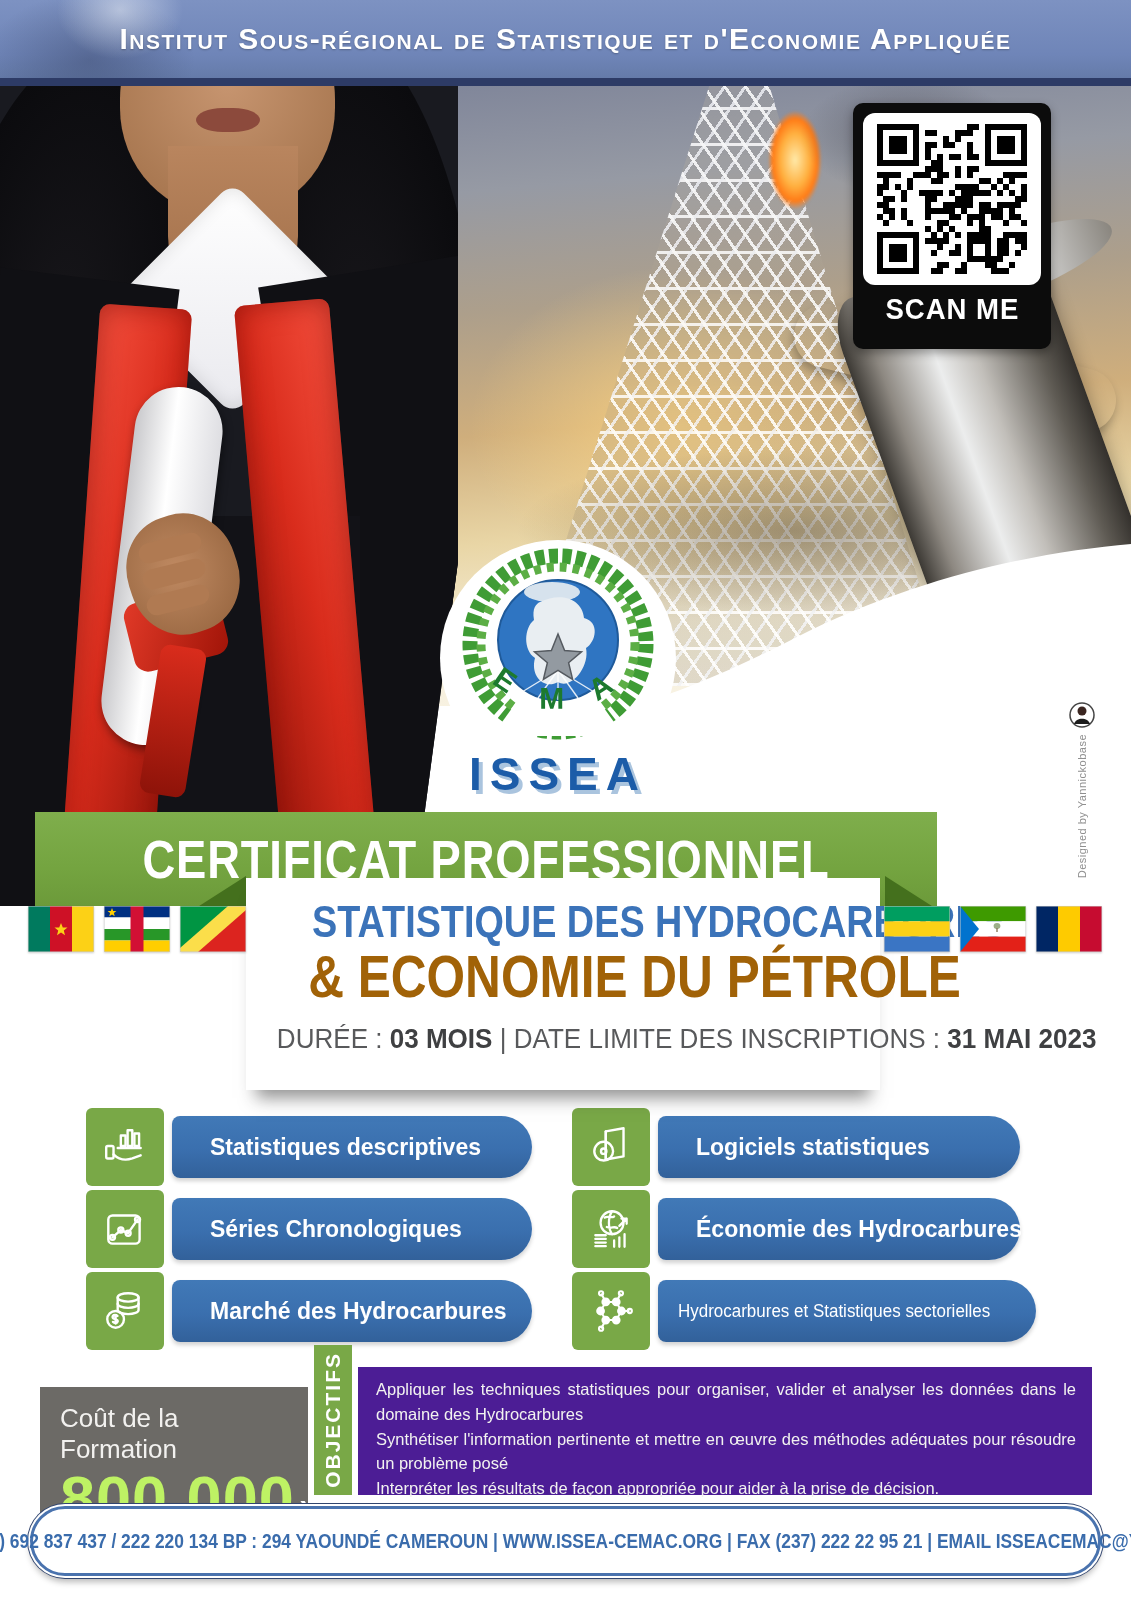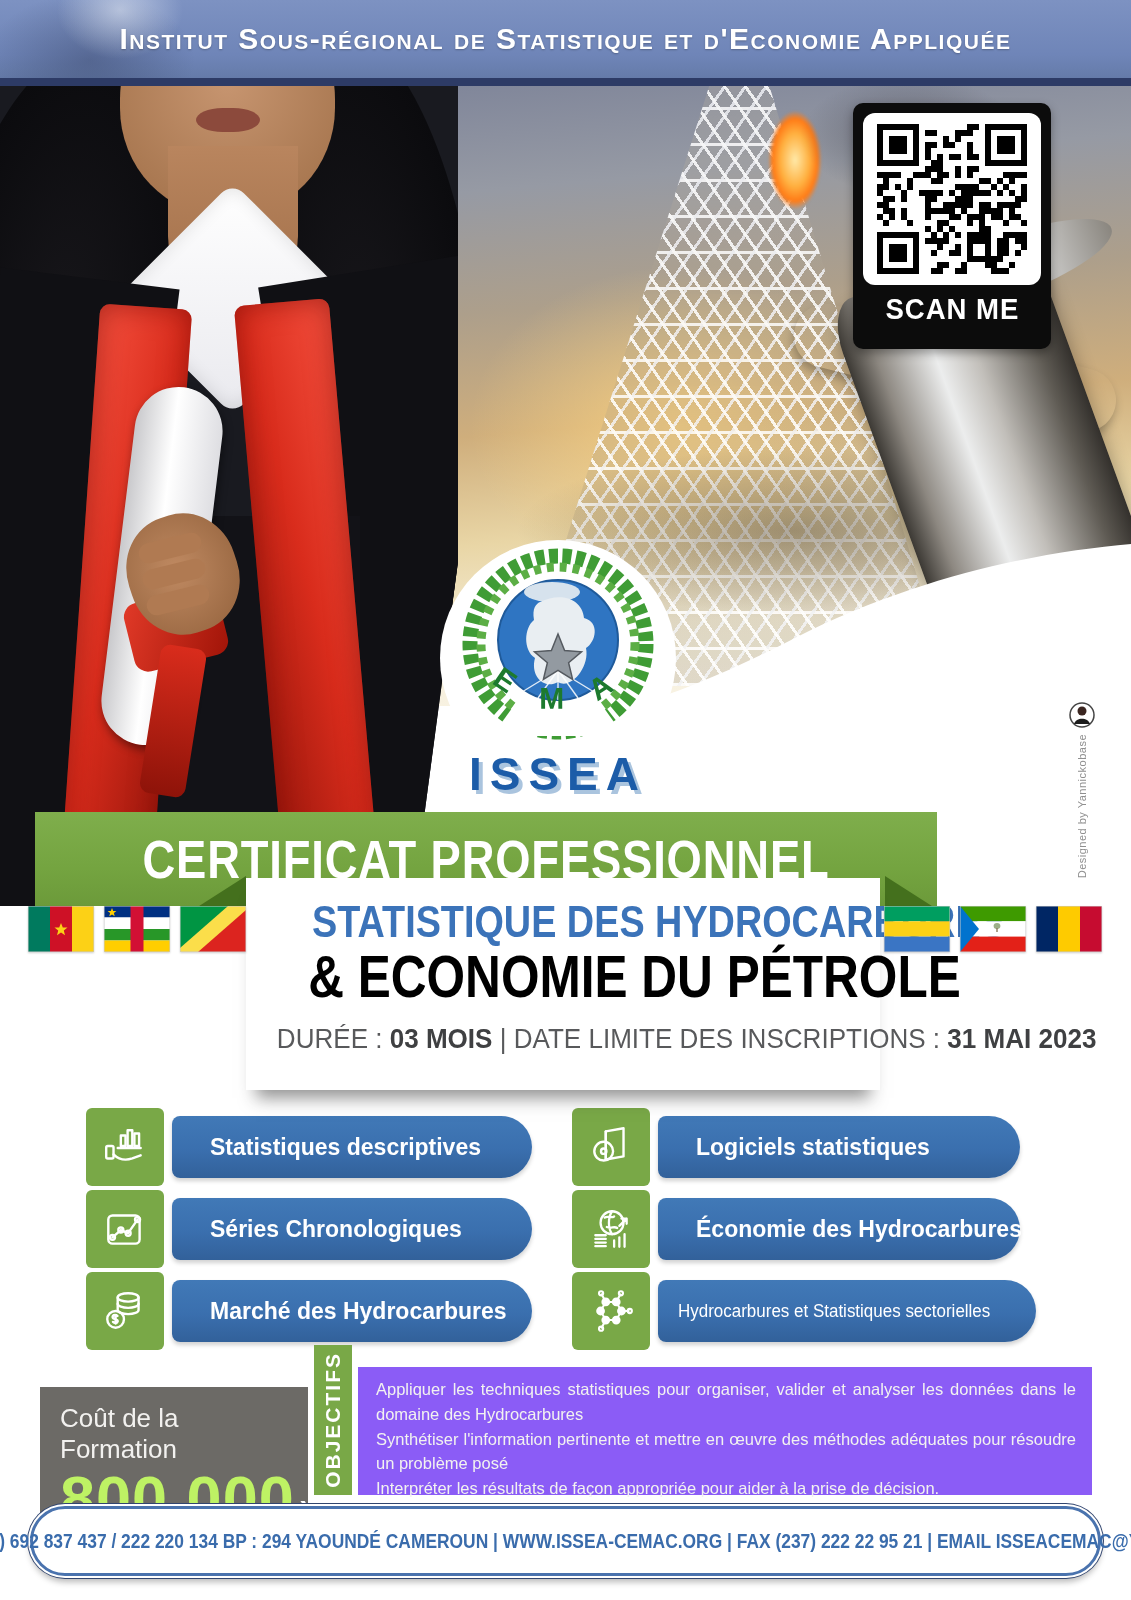--- a/index.html
+++ b/index.html
@@ -83,21 +83,21 @@
     display:flex;align-items:center;justify-content:center;}
   .ribbon-band span{color:#fff;font-weight:700;font-size:54px;letter-spacing:1px;}
   .fold{width:50px;height:32px;background:#44701d;z-index:5;}
   .fold-l{left:196px;top:876px;clip-path:polygon(100% 0,100% 100%,0 100%);}
   .fold-r{left:885px;top:876px;clip-path:polygon(0 0,0 100%,100% 100%);}
 
   
   .title-card{left:246px;top:878px;width:634px;height:212px;background:#fff;z-index:6;text-align:center;
     box-shadow:0 18px 16px -10px rgba(40,40,40,.5);padding-top:20px;}
   .pt1{color:#3b73b9;font-weight:700;font-size:45px;line-height:1.05;}
-  .pt2{color:#000000;font-weight:700;font-size:59px;line-height:1.05;margin-top:2px;}
+  .pt2{color:#a16207;font-weight:700;font-size:59px;line-height:1.05;margin-top:2px;}
   .duree{margin-top:14px;color:#58595b;font-size:28px;}
   .duree b{color:#3f4042;}
 
   
   .flags{top:906px;display:flex;gap:10px;z-index:6;}
   .flags svg{display:block;box-shadow:0 1px 2px rgba(0,0,0,.2);}
   .flags-left{left:28px;} .flags-right{left:884px;}
 
   
   .module{display:flex;z-index:4;}
@@ -109,21 +109,21 @@
   .pill.small span{font-size:17.5px;font-weight:500;transform:scaleX(.97);transform-origin:left;}
 
   
   .cost-box{left:40px;top:1387px;width:268px;height:150px;background:#6c6a66;z-index:4;padding:16px 20px 10px;}
   .cost-label{color:#f2f1ef;font-size:26px;}
   .cost-row{display:flex;align-items:flex-end;margin-top:2px;}
   .cost-amount{color:#bef264;font-weight:700;font-size:63px;line-height:1;letter-spacing:1px;}
   .cost-cur{color:#fff;font-weight:700;font-size:27px;margin-left:5px;margin-bottom:3px;}
   .obj-strip{left:314px;top:1345px;width:38px;height:150px;background:#79a847;z-index:4;display:flex;align-items:center;justify-content:center;}
   .obj-strip span{writing-mode:vertical-rl;transform:rotate(180deg);color:#fff;font-weight:800;font-size:21px;letter-spacing:2px;}
-  .obj-box{left:358px;top:1367px;width:734px;height:128px;background:#8b5cf6;z-index:4;color:#f2f2f0;
+  .obj-box{left:358px;top:1367px;width:734px;height:128px;background:#4c1d95;z-index:4;color:#f2f2f0;
     font-size:16.5px;line-height:1.5;padding:10px 16px 8px 18px;text-align:justify;}
   .obj-box p{margin:0;}
 
   
   .footer{left:30px;top:1506px;width:1071px;height:70px;background:#fff;border:3px solid #4a73ae;border-radius:35px;
     z-index:4;display:flex;align-items:center;justify-content:center;
     box-shadow:0 0 0 2px #fff,0 0 0 3px #31456f,0 6px 6px rgba(0,0,0,.28);}
   .footer span{color:#3a6cac;font-weight:700;font-size:20px;transform:scaleX(.87);white-space:nowrap;}
 
   

